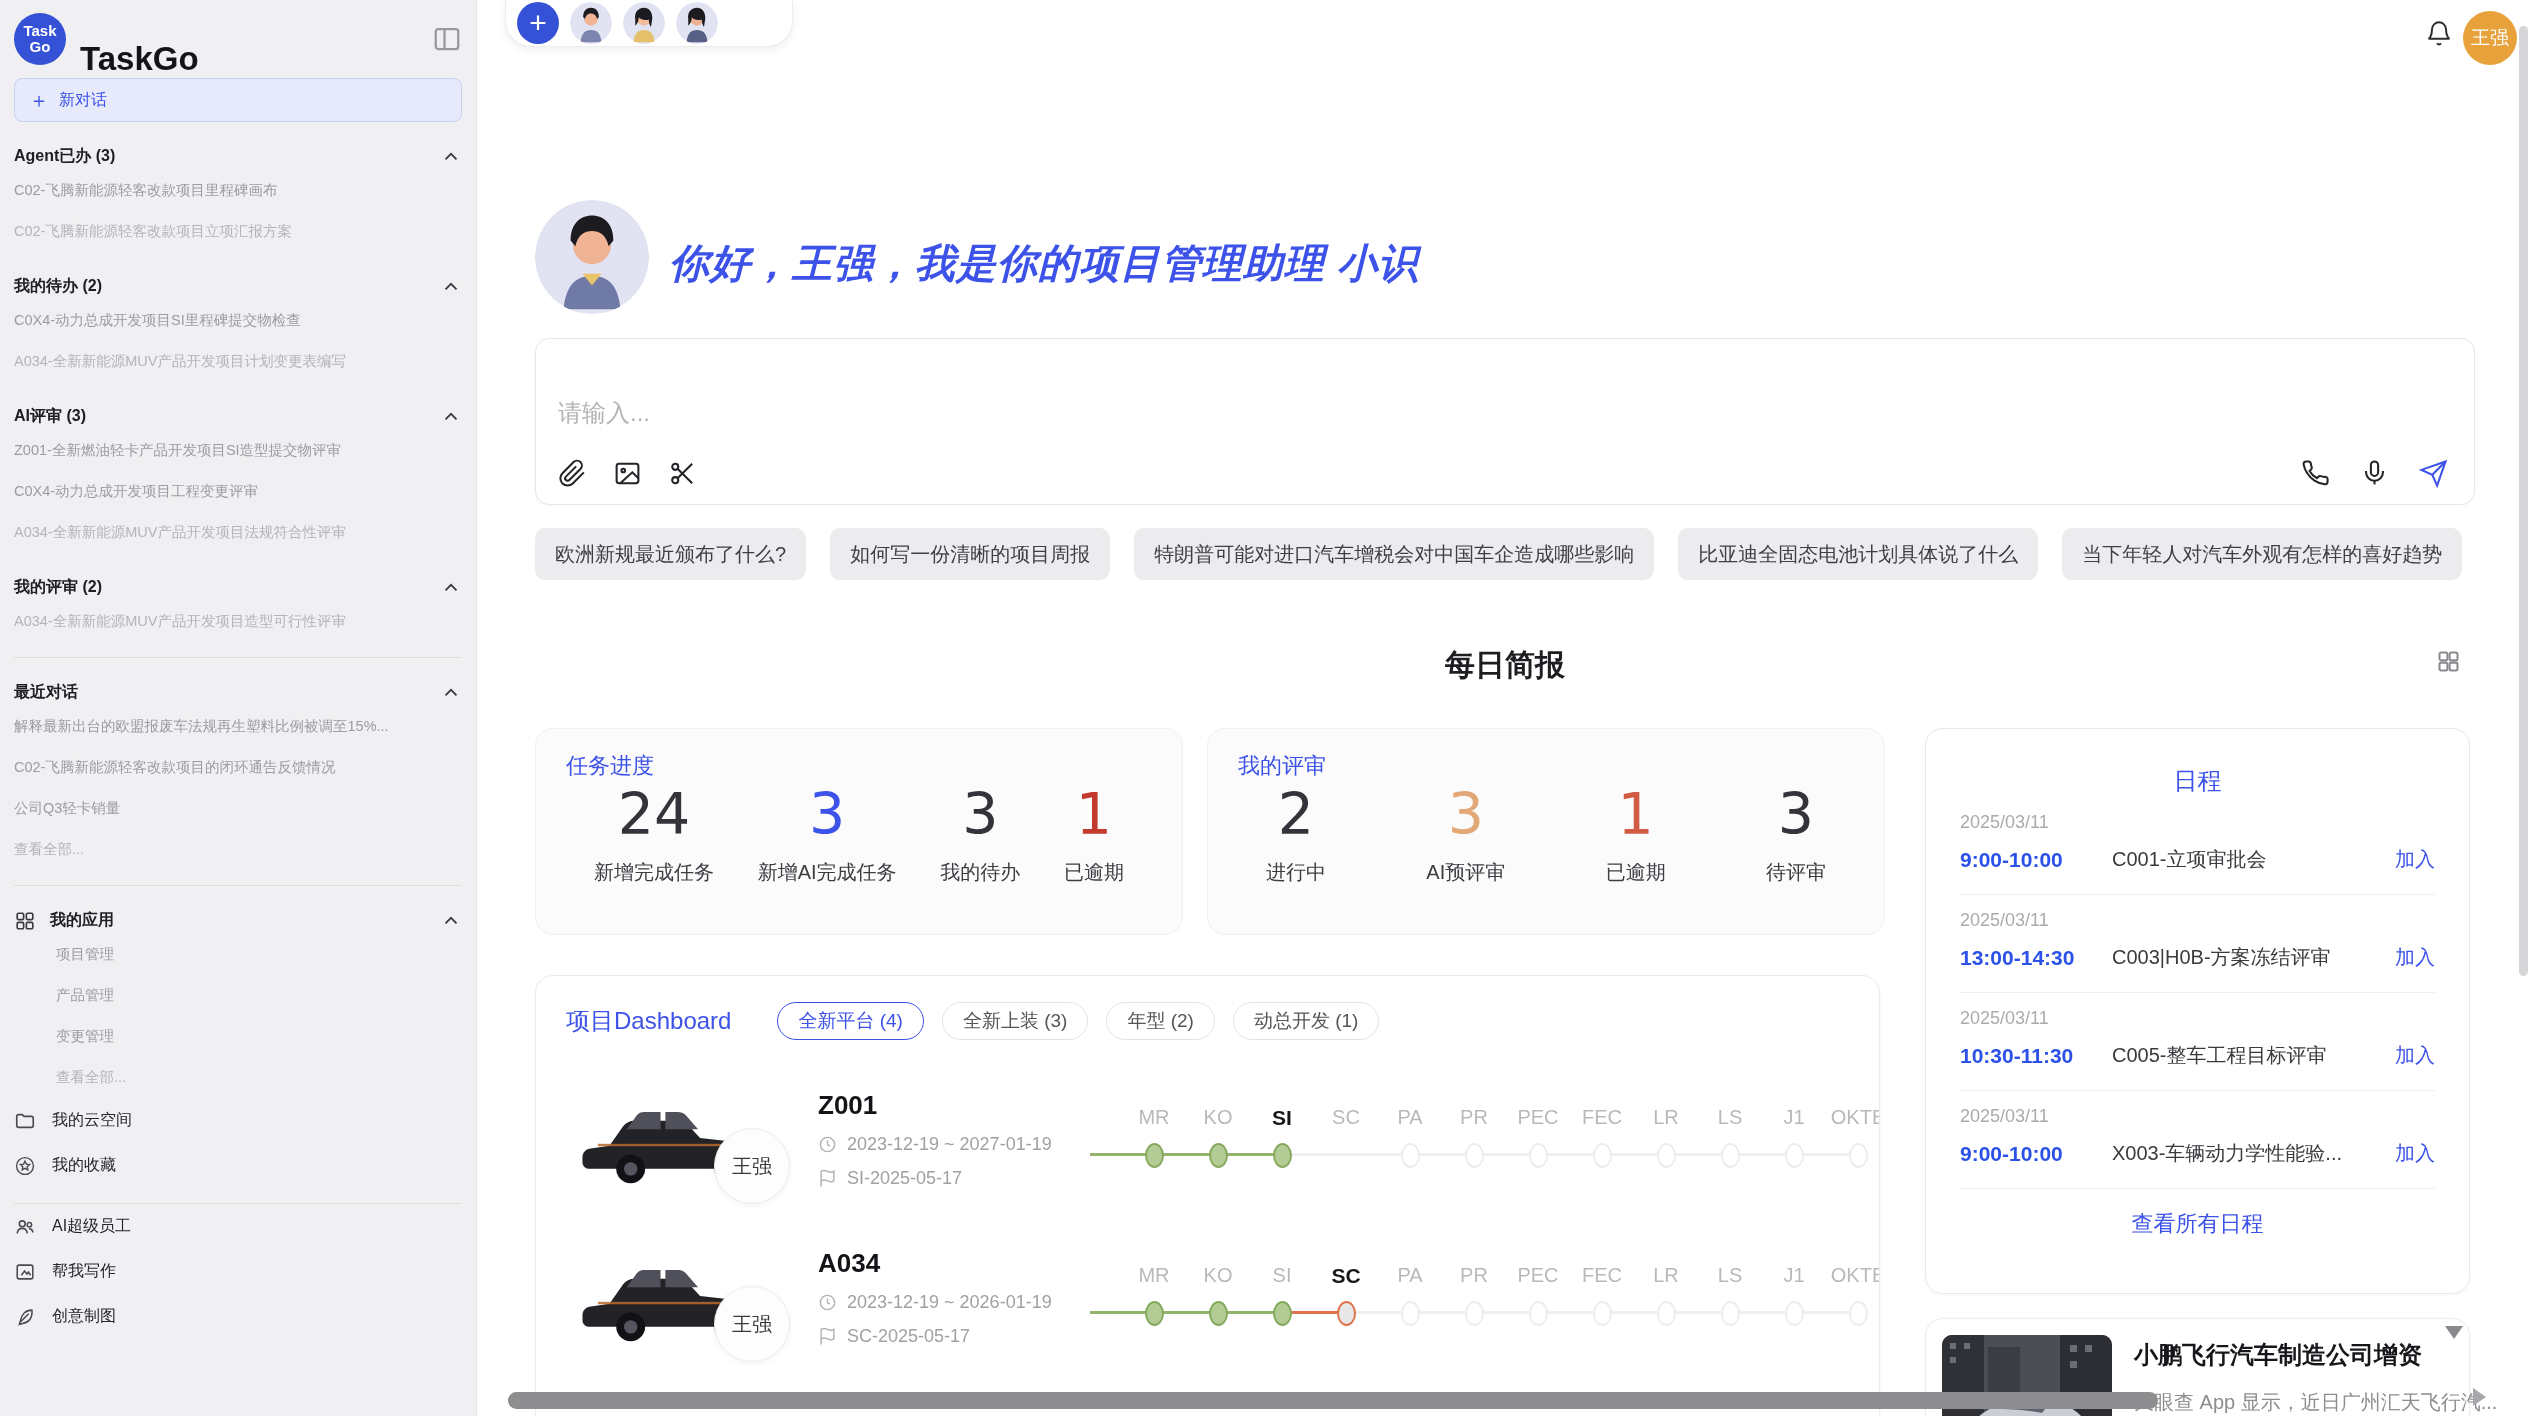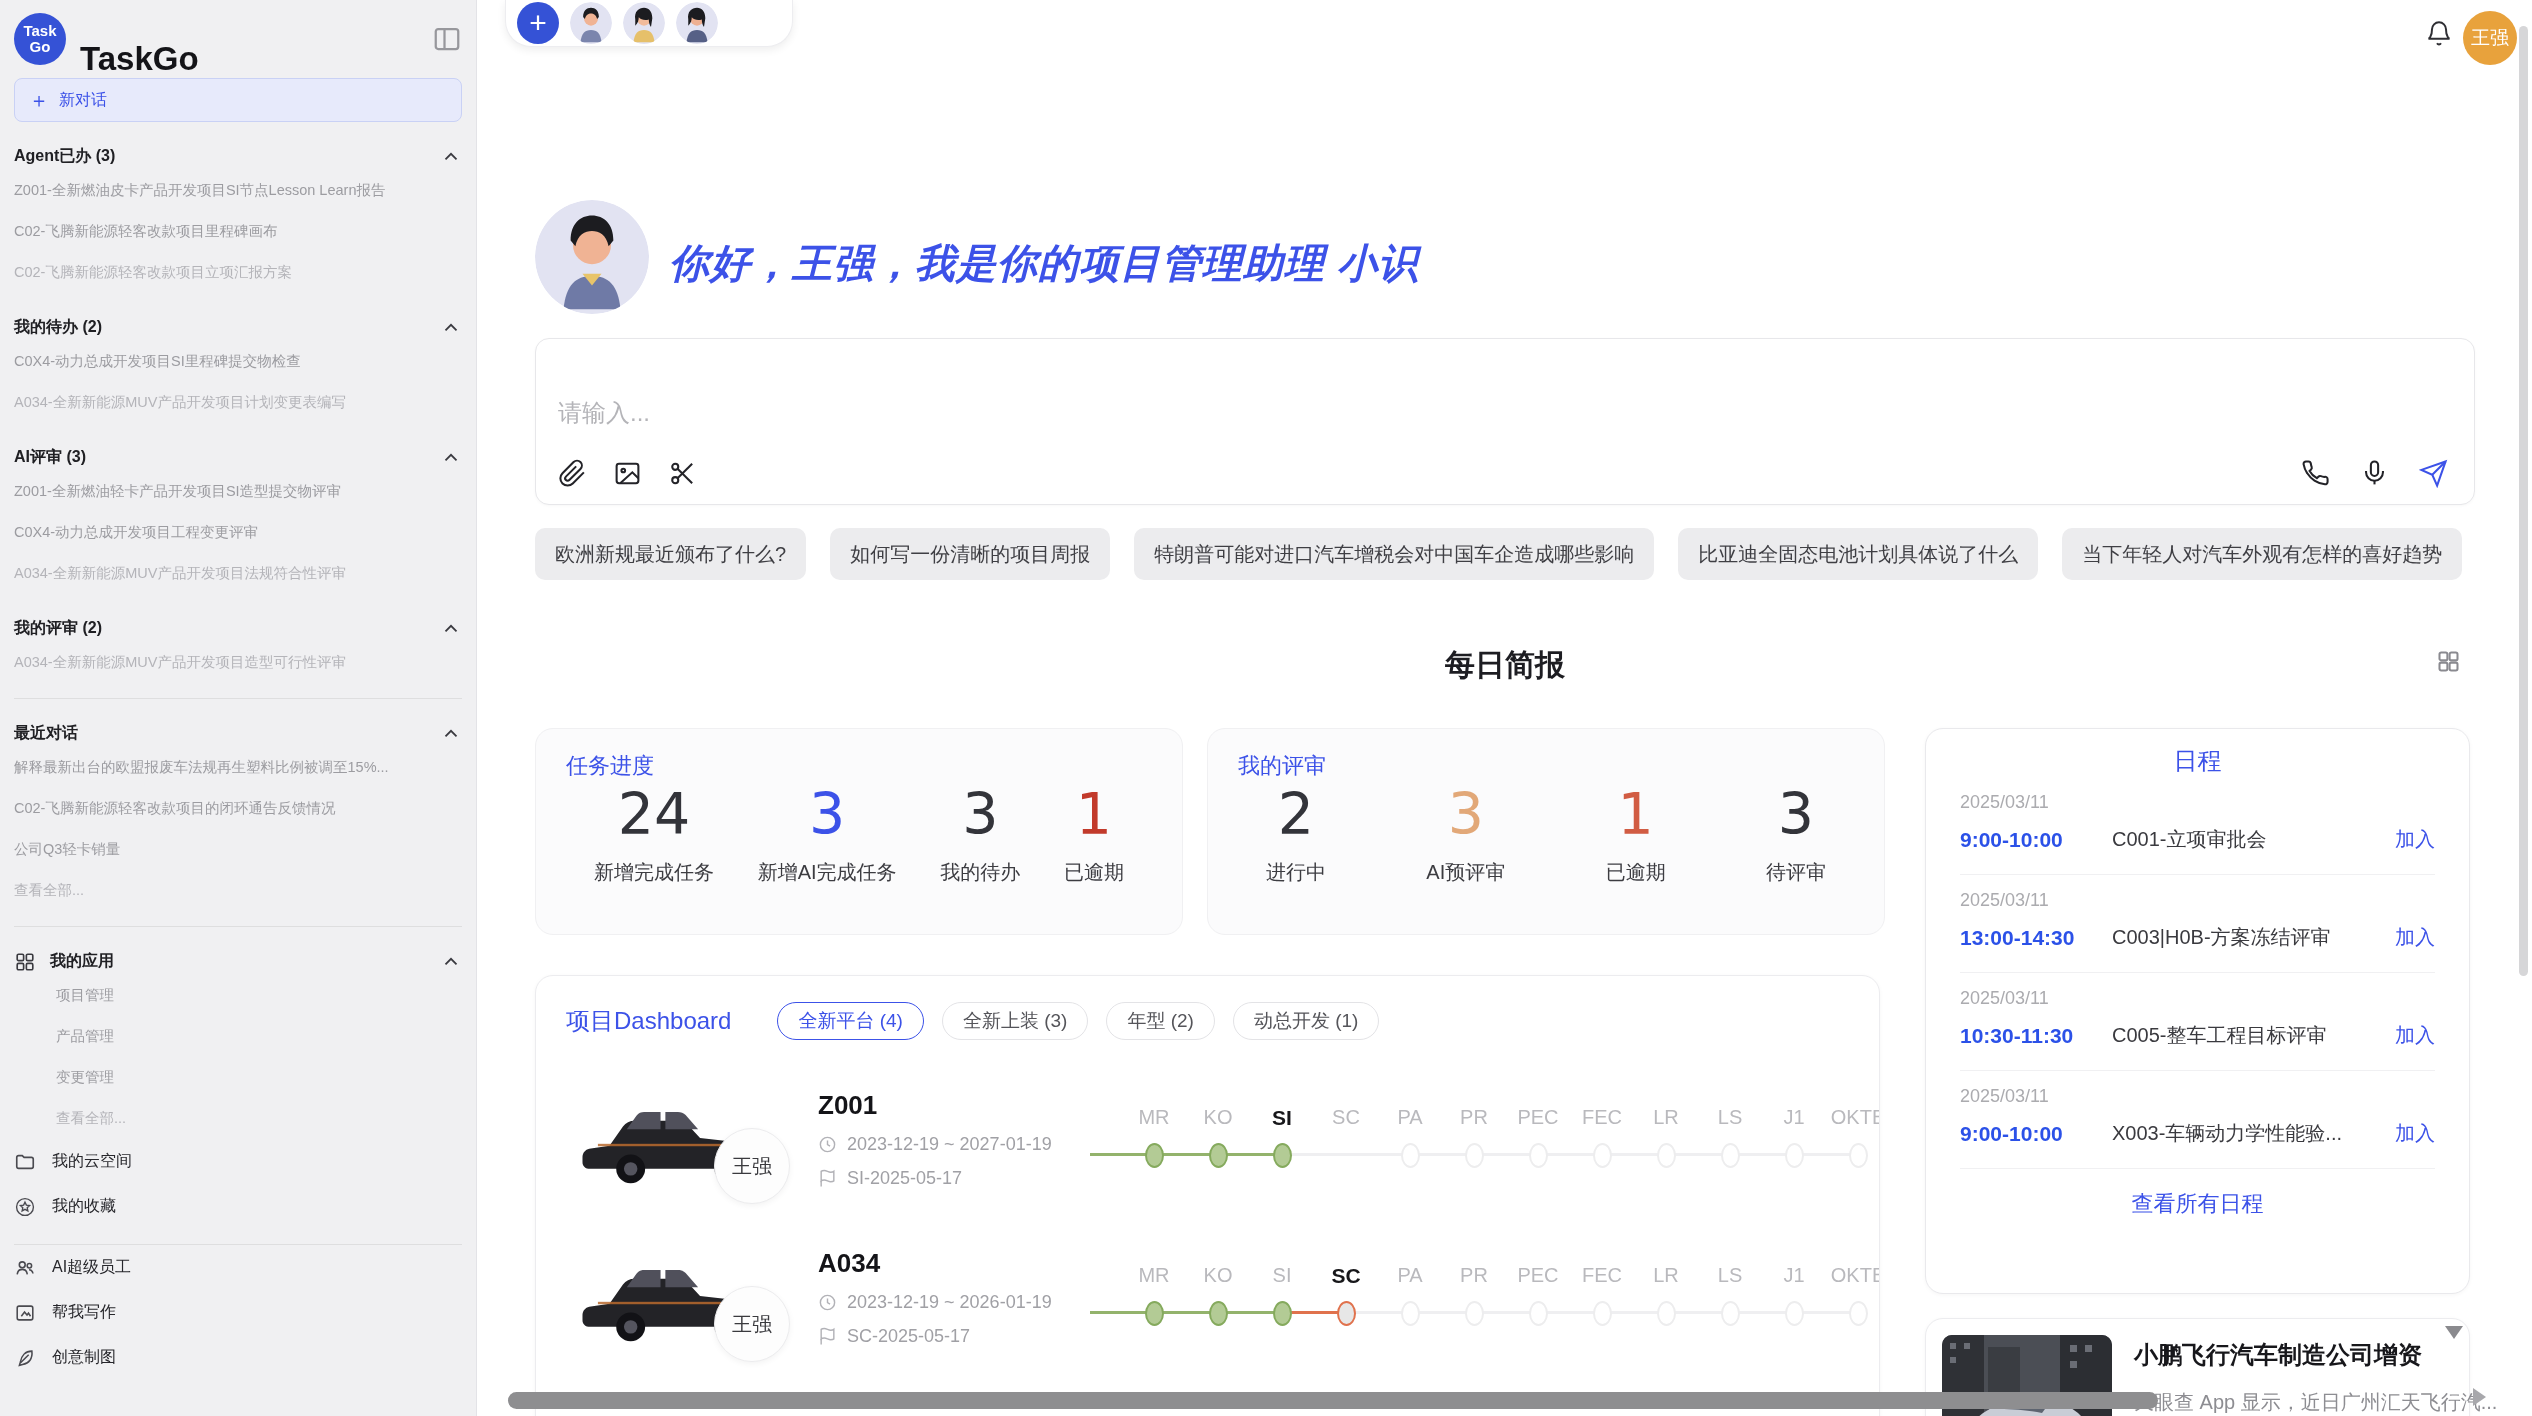--- a/index.html
+++ b/index.html
@@ -114,21 +114,21 @@
   .m-label.current { color:#17171a; font-weight:700; font-size:21px; }
   .dotrow { position:relative; height:34px; width:100%; display:flex; justify-content:center; align-items:center; }
   .seg { position:absolute; left:-32px; width:64px; height:3px; top:15px; }
   .dot { position:relative; z-index:1; width:19px; height:25px; border-radius:50%; border:2px solid; }
   .dot.done { background:#b3cb95; border-color:#85aa5d; }
   .dot.pending { background:#fff; border-color:#ededee; }
   .dot.overdue { background:#e7e7e7; border-color:#e0724d; }
   .dot.hidden { visibility:hidden; }
 
   .schedule-card { position:absolute; left:1448px; top:728px; width:545px; height:566px;
-    background:#fff; border:1px solid #e9e9ec; border-radius:18px; padding:16px 34px;
+    background:#fff; border:1px solid #e9e9ec; border-radius:18px; padding:36px 34px;
     box-shadow:0 1px 4px rgba(0,0,0,.04); }
   .sch-title { text-align:center; color:#3c52e8; font-size:24px; }
   .sch-item { padding:15px 0 21px; border-bottom:1px solid #f0f0f2; }
   .sch-date { font-size:18px; color:#ababaf; }
   .sch-row { display:flex; align-items:center; margin-top:13px; }
   .sch-time { width:152px; font-size:21px; font-weight:700; color:#2b51e8; }
   .sch-name { flex:1; font-size:20px; color:#3a3a3f; white-space:nowrap; overflow:hidden; }
   .sch-join { font-size:20px; color:#3c52e8; cursor:pointer; }
   .sch-viewall { margin-top:20px; text-align:center; font-size:22px; color:#3c52e8; cursor:pointer; }
 
@@ -173,21 +173,20 @@
   <div id="sb-body">
       <div class="sb-group">
         <div class="sb-header">
           <span class="lbl">Agent已办 (3)</span>
           <span class="icon chev">
             <svg viewBox="0 0 24 24" fill="none" stroke="currentColor" stroke-width="2">
               <polyline points="6 14.5 12 8.5 18 14.5"></polyline>
             </svg>
           </span>
         </div>
-        <div class="sb-item">Z001-全新燃油皮卡产品开发项目SI节点Lesson Learn报告</div>
         <div class="sb-item">C02-飞腾新能源轻客改款项目里程碑画布</div>
         <div class="sb-item">C02-飞腾新能源轻客改款项目立项汇报方案</div>
       </div>
       <div class="sb-group">
         <div class="sb-header">
           <span class="lbl">我的待办 (2)</span>
           <span class="icon chev">
             <svg viewBox="0 0 24 24" fill="none" stroke="currentColor" stroke-width="2">
               <polyline points="6 14.5 12 8.5 18 14.5"></polyline>
             </svg>

